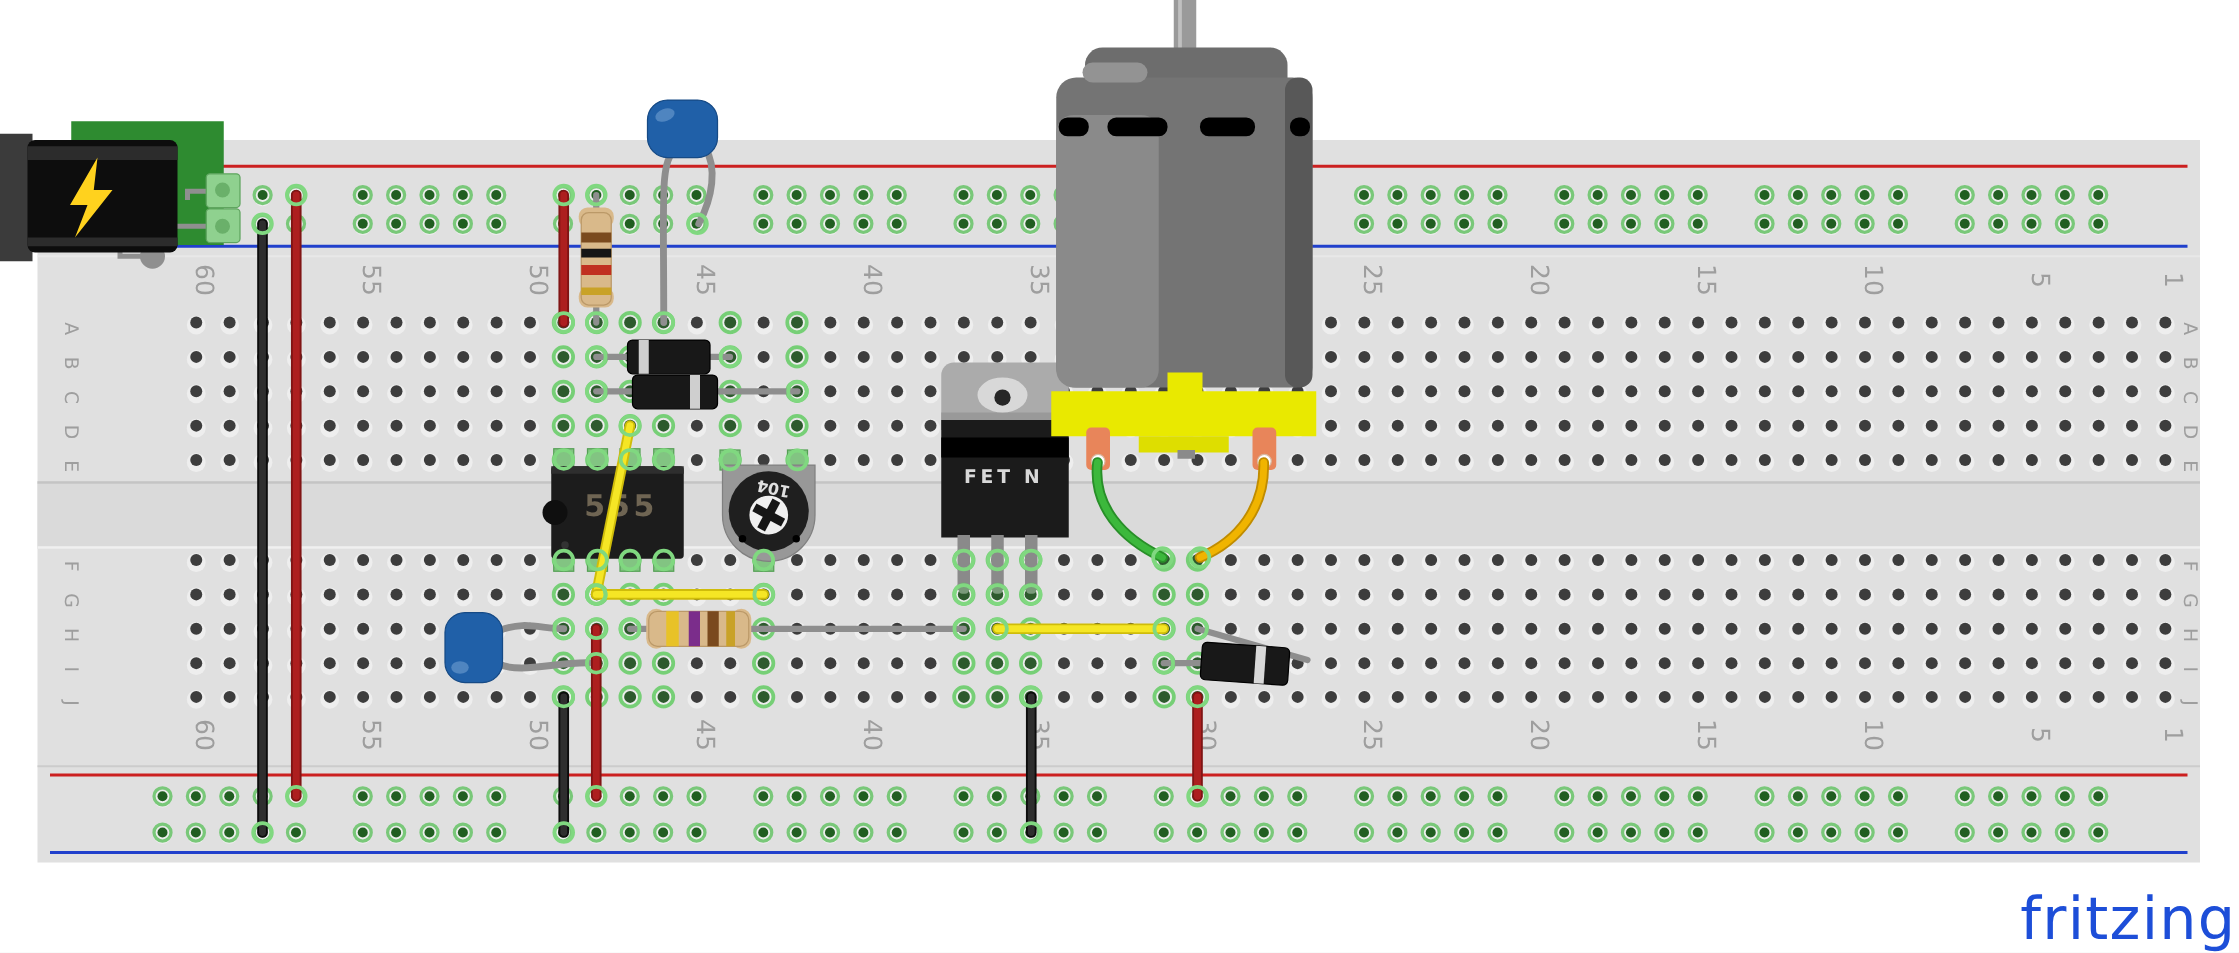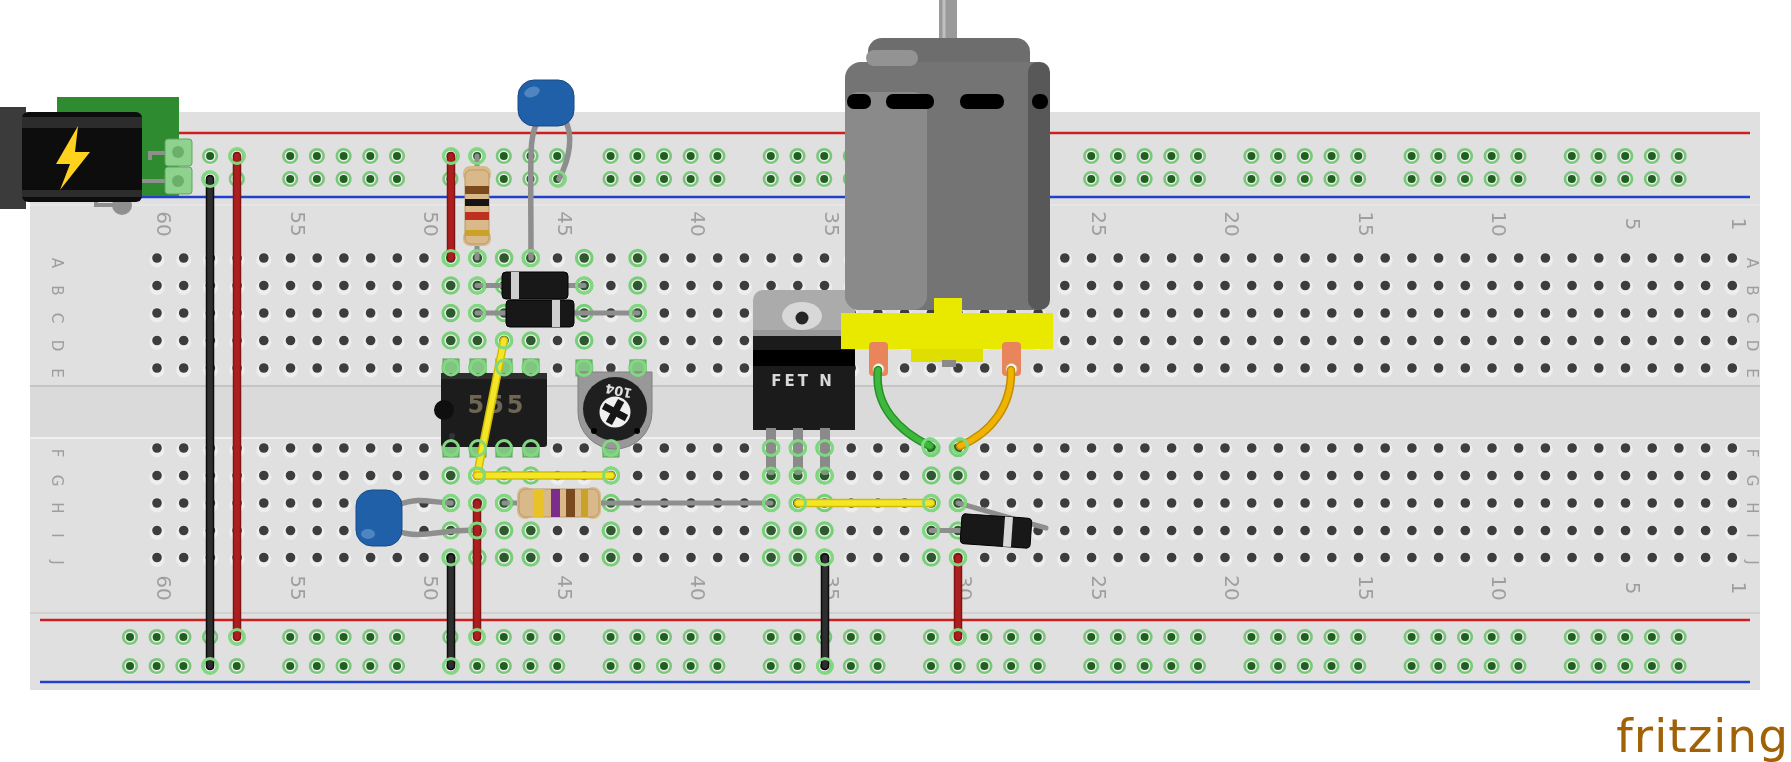--- a/index.html
+++ b/index.html
@@ -1,19 +1,19 @@
 <!DOCTYPE html>
 <html><head>
 <meta charset="utf-8">
 <style>
   html,body{margin:0;padding:0;background:#ffffff;}
   #stage{position:relative;width:1791px;height:762px;background:#ffffff;overflow:hidden;
          font-family:"DejaVu Sans", sans-serif;}
   #scene{position:absolute;left:0;top:0;}
-  #logo{position:absolute;right:2px;top:708px;font-size:47px;color:#a16207;
+  #logo{position:absolute;right:2px;top:708px;font-size:47px;color:#1d4ed8;
         font-family:"DejaVu Sans", sans-serif;font-weight:500;letter-spacing:1px;}
 </style>
 </head>
 <body>
 
 <div id="stage">
   <svg id="scene" width="1791" height="762">
       <g>
         <rect x="30" y="112" width="1730" height="578" fill="#e0e0e0"></rect>
         <rect x="30" y="385" width="1730" height="54" fill="#dadada"></rect>

